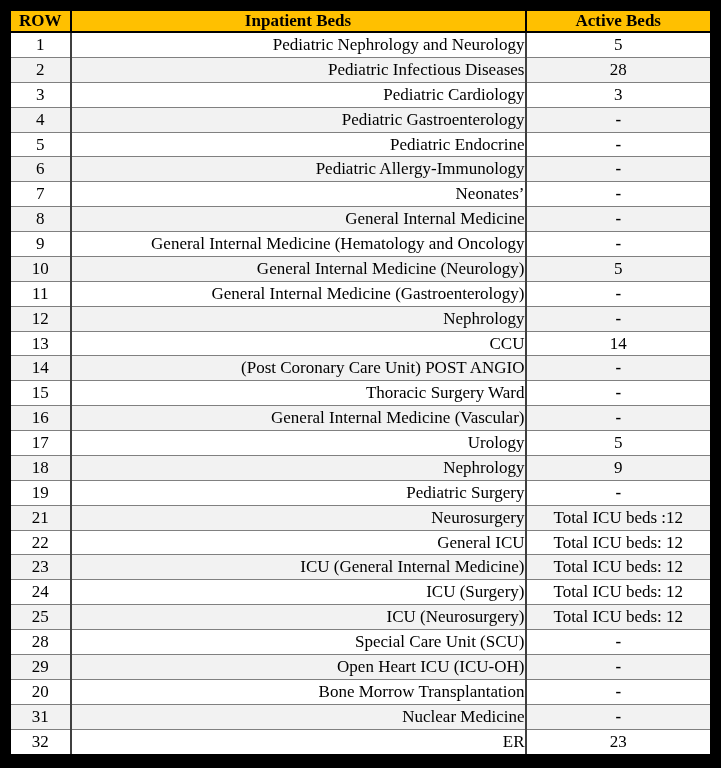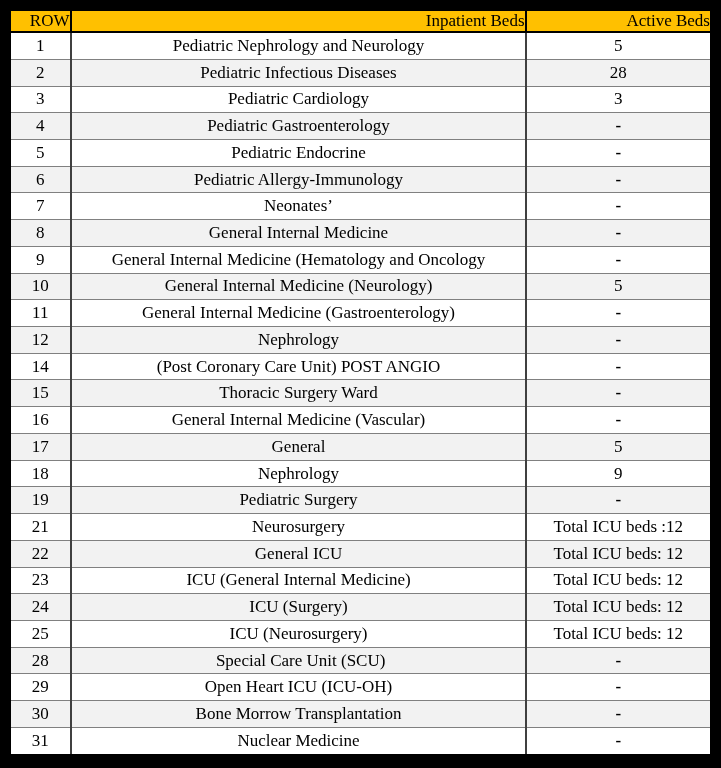--- a/index.html
+++ b/index.html
@@ -27,44 +27,44 @@
     font-size: 17px;
     color: #000000;
     border: 3px solid var(--outer-border, #000000);
   }
   col.col-row  { width: 61px; }
   col.col-beds { width: 186px; }
 
   th {
     background: var(--header-bg, #FFC000);
     color: var(--header-text, #000000);
-    font-weight: normal;
+    font-weight: bold;
     font-size: 17px;
-    text-align: right;
+    text-align: center;
     border: 2px solid var(--outer-border, #000000);
     padding: 0;
     vertical-align: middle;
   }
   td {
     border-top: 1px solid var(--grid-h, #808080);
     border-bottom: 1px solid var(--grid-h, #808080);
     border-left: 2px solid var(--grid-v, #404040);
     border-right: 2px solid var(--grid-v, #404040);
     padding: 0;
     vertical-align: middle;
     background: var(--row-bg, #ffffff);
   }
   tbody tr:nth-child(even) td {
     background: var(--stripe-bg, #F2F2F2);
   }
   td.row-num {
     text-align: center;
   }
   td.ward {
-    text-align: center;
+    text-align: right;
     padding-left: 1px;
     white-space: pre;
     overflow: hidden;
   }
   td.beds {
     text-align: center;
     white-space: pre;
   }
   td.beds.dash {
     font-weight: bold;
@@ -153,20 +153,25 @@
     <td class="ward">General Internal Medicine (Gastroenterology)</td>
     <td class="beds dash">-</td>
   </tr>
 
   <tr>
     <td class="row-num">12</td>
     <td class="ward">Nephrology</td>
     <td class="beds dash">-</td>
   </tr>
 
+  <tr>
+    <td class="row-num">13</td>
+    <td class="ward">CCU</td>
+    <td class="beds">14</td>
+  </tr>
 
   <tr>
     <td class="row-num">14</td>
     <td class="ward">(Post Coronary Care Unit) POST ANGIO</td>
     <td class="beds dash">-</td>
   </tr>
 
   <tr>
     <td class="row-num">15</td>
     <td class="ward">Thoracic Surgery Ward</td>
@@ -174,21 +179,21 @@
   </tr>
 
   <tr>
     <td class="row-num">16</td>
     <td class="ward">General Internal Medicine (Vascular)</td>
     <td class="beds dash">-</td>
   </tr>
 
   <tr>
     <td class="row-num">17</td>
-    <td class="ward">General</td>
+    <td class="ward">Urology</td>
     <td class="beds">5</td>
   </tr>
 
   <tr>
     <td class="row-num">18</td>
     <td class="ward">Nephrology</td>
     <td class="beds">9</td>
   </tr>
 
   <tr>
@@ -236,26 +241,31 @@
     <td class="beds dash">-</td>
   </tr>
 
   <tr>
     <td class="row-num">29</td>
     <td class="ward">Open Heart ICU (ICU-OH)</td>
     <td class="beds dash">-</td>
   </tr>
 
   <tr>
-    <td class="row-num">30</td>
+    <td class="row-num">20</td>
     <td class="ward">Bone Morrow Transplantation</td>
     <td class="beds dash">-</td>
   </tr>
 
   <tr>
     <td class="row-num">31</td>
     <td class="ward">Nuclear Medicine</td>
     <td class="beds dash">-</td>
   </tr>
 
+  <tr>
+    <td class="row-num">32</td>
+    <td class="ward">ER</td>
+    <td class="beds">23</td>
+  </tr>
 </tbody>
   </table>
 </div>
 
 </body></html>

